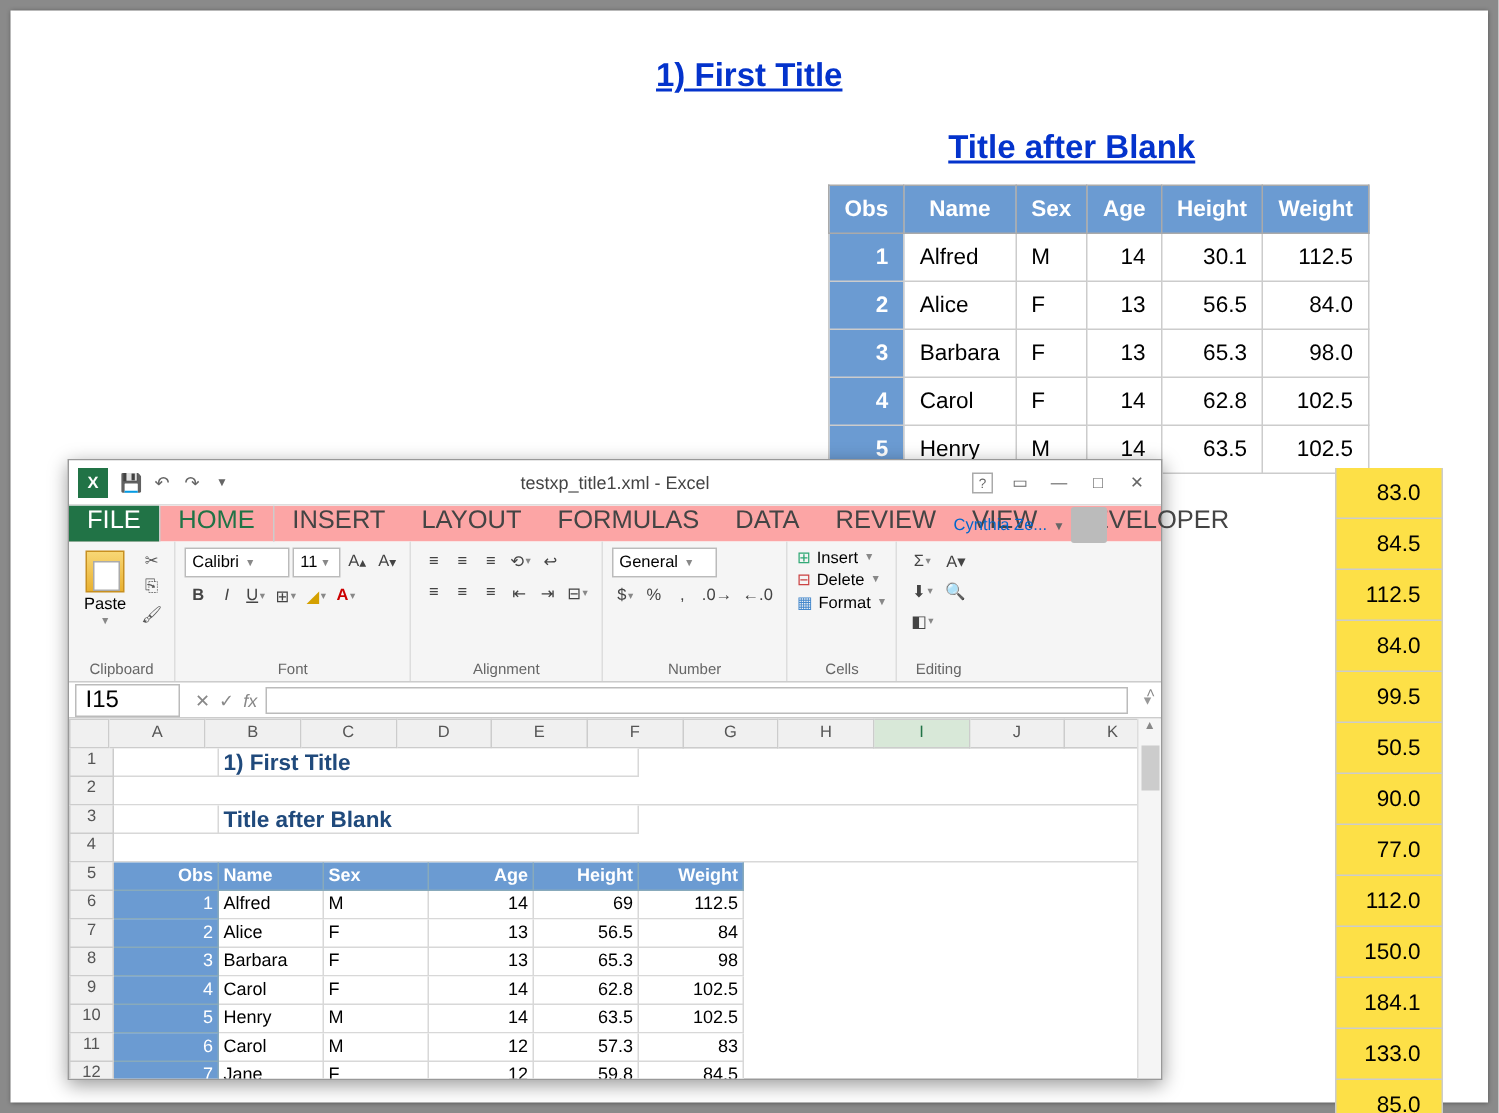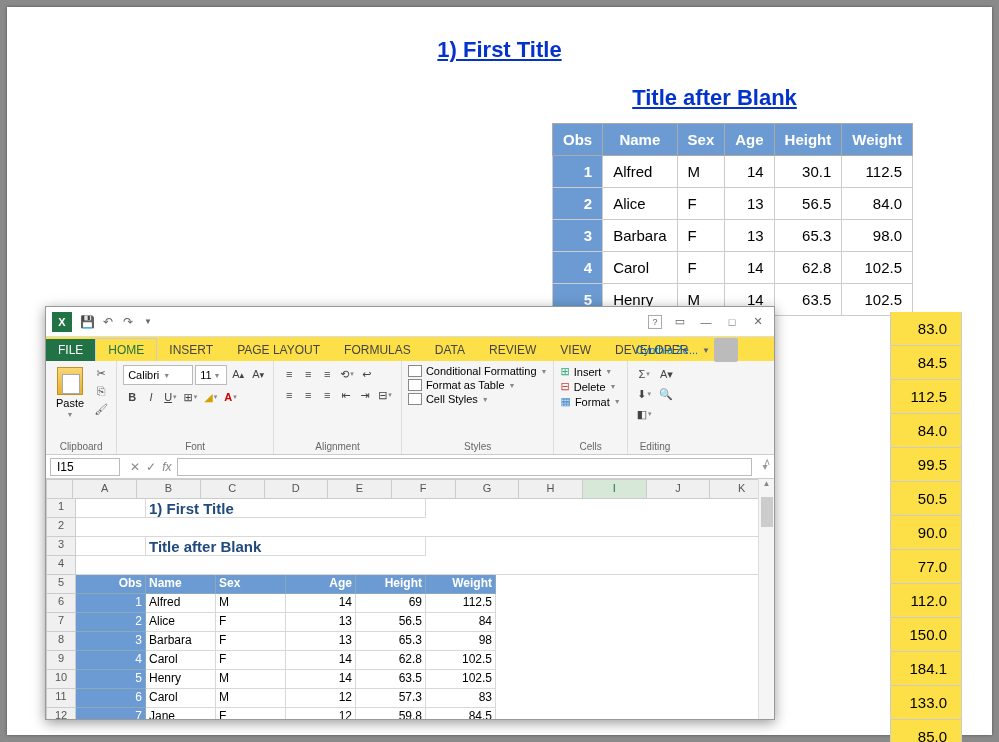--- a/index.html
+++ b/index.html
@@ -17,21 +17,21 @@
 .wt-col .cell{border:1px solid #ccc;border-top:none;padding:8px 14px;text-align:right;background:#fde047;width:72px}
 
 .excel{position:absolute;top:299px;left:38px;width:730px;height:414px;background:#fff;border:1px solid #999;box-shadow:0 3px 12px rgba(0,0,0,0.4)}
 .xbar{height:30px;background:#fff;border-bottom:1px solid #ddd;display:flex;align-items:center;font-size:12px;position:relative}
 .xicon{width:20px;height:20px;background:#217346;margin:0 6px;display:flex;align-items:center;justify-content:center;color:#fff;font-size:11px;font-weight:bold}
 .qat-btn{width:20px;height:20px;display:flex;align-items:center;justify-content:center;color:#666;font-size:12px;cursor:pointer}
 .xtitle{position:absolute;left:0;right:0;text-align:center;color:#444;font-size:12px;pointer-events:none}
 .winbtns{position:absolute;right:4px;display:flex;gap:2px;align-items:center}
 .winbtns .wb{width:24px;height:20px;display:flex;align-items:center;justify-content:center;color:#666;font-size:11px}
 .helpicon{border:1px solid #aaa;width:14px;height:14px;font-size:9px;color:#666;display:flex;align-items:center;justify-content:center;margin-right:4px}
-.tabs{height:24px;display:flex;align-items:flex-end;font-size:12px;background:#fde047}
+.tabs{height:24px;display:flex;align-items:flex-end;font-size:17px;background:#fca5a5}
 .tab{padding:4px 12px;color:#444;cursor:pointer}
 .tab.file{background:#217346;color:#fff}
 .tab.active{border:1px solid #ccc;border-bottom:none;color:#217346}
 .user{position:absolute;right:36px;top:31px;font-size:11px;color:#0066cc;display:flex;align-items:center;gap:4px}
 .avatar{width:24px;height:24px;background:#bbb;border-radius:2px}
 .ribbon{height:94px;background:#f5f5f5;border-bottom:1px solid #ccc;display:flex;font-size:11px}
 .grp{border-right:1px solid #ddd;padding:4px 6px 2px;display:flex;flex-direction:column;justify-content:space-between}
 .grp-lbl{text-align:center;color:#666;font-size:10px;padding-top:2px}
 .grp-body{flex:1;display:flex;gap:4px;align-items:flex-start}
 .paste-btn{display:flex;flex-direction:column;align-items:center;gap:2px;padding:2px 4px}
@@ -43,21 +43,21 @@
 .font-sel{border:1px solid #bbb;background:#fff;padding:1px 4px;font-size:11px;height:20px;display:flex;align-items:center}
 .btn-row{display:flex;gap:1px}
 .rbtn{min-width:18px;height:18px;display:flex;align-items:center;justify-content:center;color:#444;font-size:11px;border:1px solid transparent;padding:0 2px}
 .rbtn.drop::after{content:"▾";font-size:7px;margin-left:1px;color:#888}
 .styles-body{display:flex;flex-direction:column;gap:2px;font-size:11px}
 .style-item{display:flex;align-items:center;gap:4px;white-space:nowrap}
 .sico{width:14px;height:12px;border:1px solid #888;background:#fff}
 .cells-body{display:flex;flex-direction:column;gap:2px;font-size:11px}
 .edit-body{display:flex;gap:2px}
 .namebox-row{height:24px;border-bottom:1px solid #ccc;display:flex;align-items:center;font-size:12px}
-.namebox{width:70px;border:1px solid #bbb;margin:2px 4px;padding:1px 6px;font-size:12px;background:#fff}
+.namebox{width:70px;border:1px solid #bbb;margin:2px 4px;padding:1px 6px;font-size:16px;background:#fff}
 .fx-btns{display:flex;gap:6px;color:#888;padding:0 6px}
 .fx{font-style:italic;font-family:Liberation Sans, sans-serif}
 .fbar{flex:1;border:1px solid #bbb;margin:2px 4px 2px 0;height:18px;background:#fff}
 .fbar-exp{width:18px;color:#999;text-align:center;font-size:10px}
 .sheet{position:relative;height:240px;overflow:hidden}
 .colhdr{display:flex;height:20px;font-size:11px}
 .corner{width:30px;background:#f0f0f0;border:1px solid #ccc}
 .ch{width:70px;background:#f0f0f0;border:1px solid #ccc;border-left:none;text-align:center;color:#555;padding-top:2px}
 .ch.sel{background:#d8e8d8;color:#217346}
 .srow{display:flex;height:19px;font-size:12px}
@@ -148,20 +148,21 @@
 
   </div>
 
   <div class="excel">
     <div class="xbar">
       <div class="xicon">X</div>
       <div class="qat-btn">💾</div>
       <div class="qat-btn">↶</div>
       <div class="qat-btn">↷</div>
       <div class="qat-btn" style="font-size:8px">▼</div>
+      <div class="xtitle">testxp_title1.xml - Excel</div>
       <div class="winbtns">
         <div class="helpicon">?</div>
         <div class="wb">▭</div>
         <div class="wb">—</div>
         <div class="wb">□</div>
         <div class="wb">✕</div>
       </div>
     </div>
 
     <div class="tabs">
@@ -247,41 +248,37 @@
             <div class="rbtn">≡</div>
             <div class="rbtn">≡</div>
             <div class="rbtn">⇤</div>
             <div class="rbtn">⇥</div>
             <div class="rbtn drop">⊟</div>
           </div>
         </div>
         <div class="grp-lbl">Alignment</div>
       </div>
 
-
       <div class="grp">
-        <div class="styles-body">
-          <div class="style-item">
-              <span class="sico"></span>
-              <span>Conditional Formatting</span>
-              <span style="font-size:7px;color:#888">▼</span>
+        <div class="grp-body" style="flex-direction:column;gap:3px">
+          <div class="font-sel" style="width:70px">
+              <span>General</span>
+              <span style="font-size:7px;margin-left:4px;color:#888">▼</span>
             </div>
-          <div class="style-item">
-              <span class="sico"></span>
-              <span>Format as Table</span>
-              <span style="font-size:7px;color:#888">▼</span>
-            </div>
-          <div class="style-item">
-              <span class="sico"></span>
-              <span>Cell Styles</span>
-              <span style="font-size:7px;color:#888">▼</span>
-            </div>
-        </div>
-        <div class="grp-lbl">Styles</div>
-      </div>
+          <div class="btn-row">
+            <div class="rbtn drop">$</div>
+            <div class="rbtn">%</div>
+            <div class="rbtn">,</div>
+            <div class="rbtn">.0→</div>
+            <div class="rbtn">←.0</div>
+          </div>
+        </div>
+        <div class="grp-lbl">Number</div>
+      </div>
+
 
       <div class="grp">
         <div class="cells-body">
           <div class="style-item">
               <span style="color:#3a7">⊞</span>
               <span>Insert</span>
               <span style="font-size:7px;color:#888">▼</span>
             </div>
           <div class="style-item">
               <span style="color:#c44">⊟</span>

